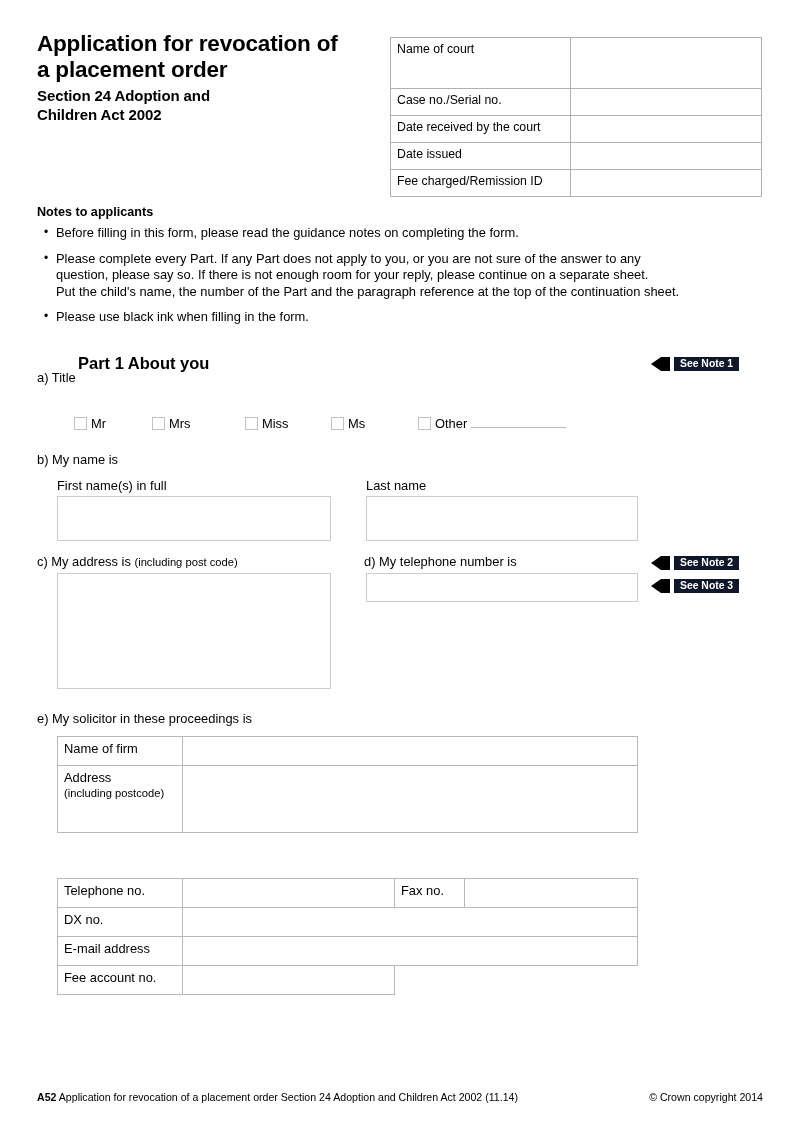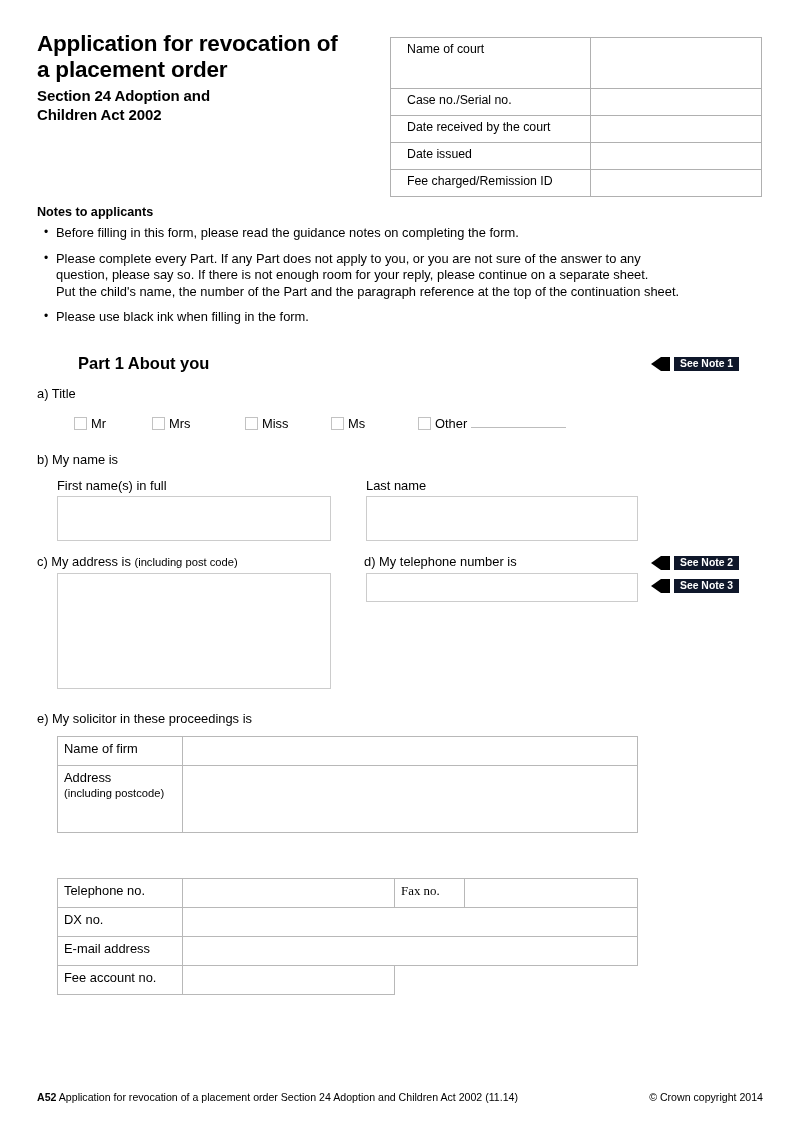--- a/index.html
+++ b/index.html
@@ -47,21 +47,21 @@
   .court-table {
     position: absolute;
     left: 390px;
     top: 37px;
     width: 372px;
     border-collapse: collapse;
     font-size: 12.3px;
   }
   .court-table td {
     border: 1px solid #b0b0b0;
-    padding: 4px 16px;
+    padding: 4px 6px;
     vertical-align: top;
     line-height: 15px;
   }
   .court-table td.label { width: 167px; }
   .court-table tr.tall td { height: 42px; }
   .court-table tr.short td { height: 18px; }
 
   
   .notes-head {
     position: absolute;
@@ -284,21 +284,21 @@
   </div>
 
   <div class="part-head">Part 1 About you</div>
 
   <div class="see-note" style="left:651px; top:357px;">
     <span class="arrow"></span>
     <span class="arrow-tail"></span>
     <span class="chip">See Note 1</span>
   </div>
 
-  <div class="lbl" style="left:37px; top:386px;">a) Title</div>
+  <div class="lbl" style="left:37px; top:370px;">a) Title</div>
 
   <div class="cb-row">
     <div class="cb-item" style="width:78px;">
       <span class="cb-box"></span>
       <span>Mr</span>
     </div>
     <div class="cb-item" style="width:93px;">
       <span class="cb-box"></span>
       <span>Mrs</span>
     </div>
@@ -359,21 +359,21 @@
       <td></td>
     </tr>
   </tbody>
     </table>
 
   <table class="grid con-table">
     <tbody>
         <tr>
       <td class="k">Telephone no.</td>
       <td style="width:199px;"></td>
-      <td style="width:57px;font-family:Liberation Serif, serif;">Fax no.</td>
+      <td style="width:57px;">Fax no.</td>
       <td></td>
     </tr>
     <tr>
       <td class="k">DX no.</td>
       <td colspan="3"></td>
     </tr>
     <tr>
       <td class="k">E-mail address</td>
       <td colspan="3"></td>
     </tr>

